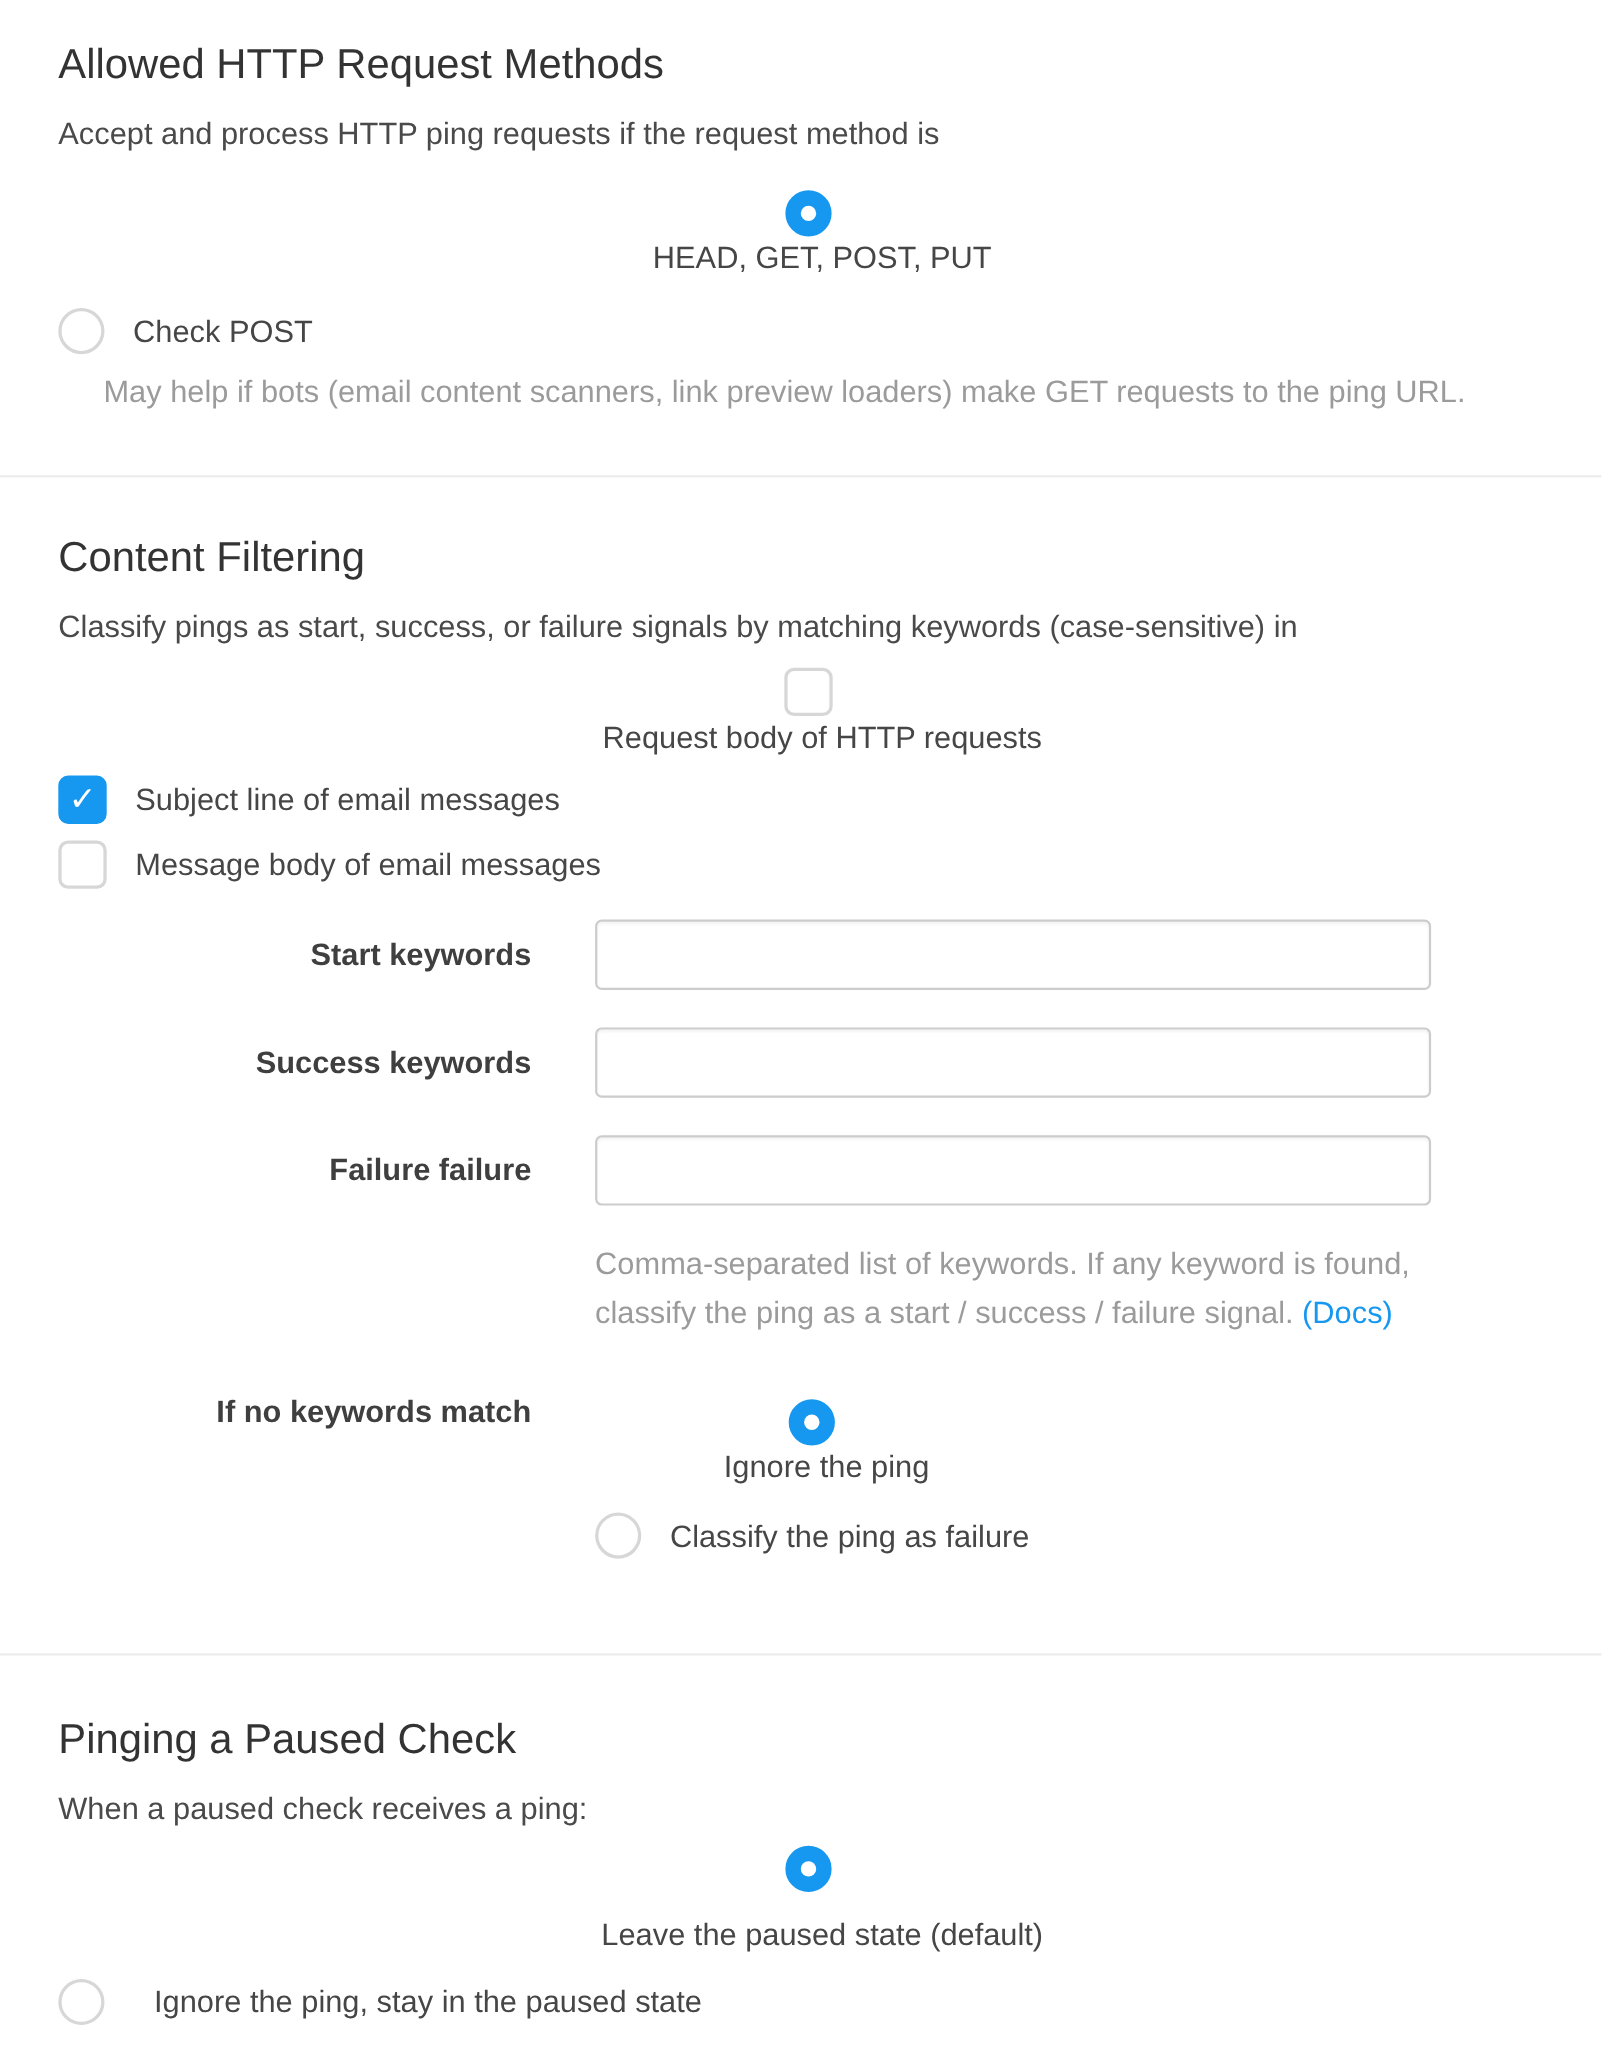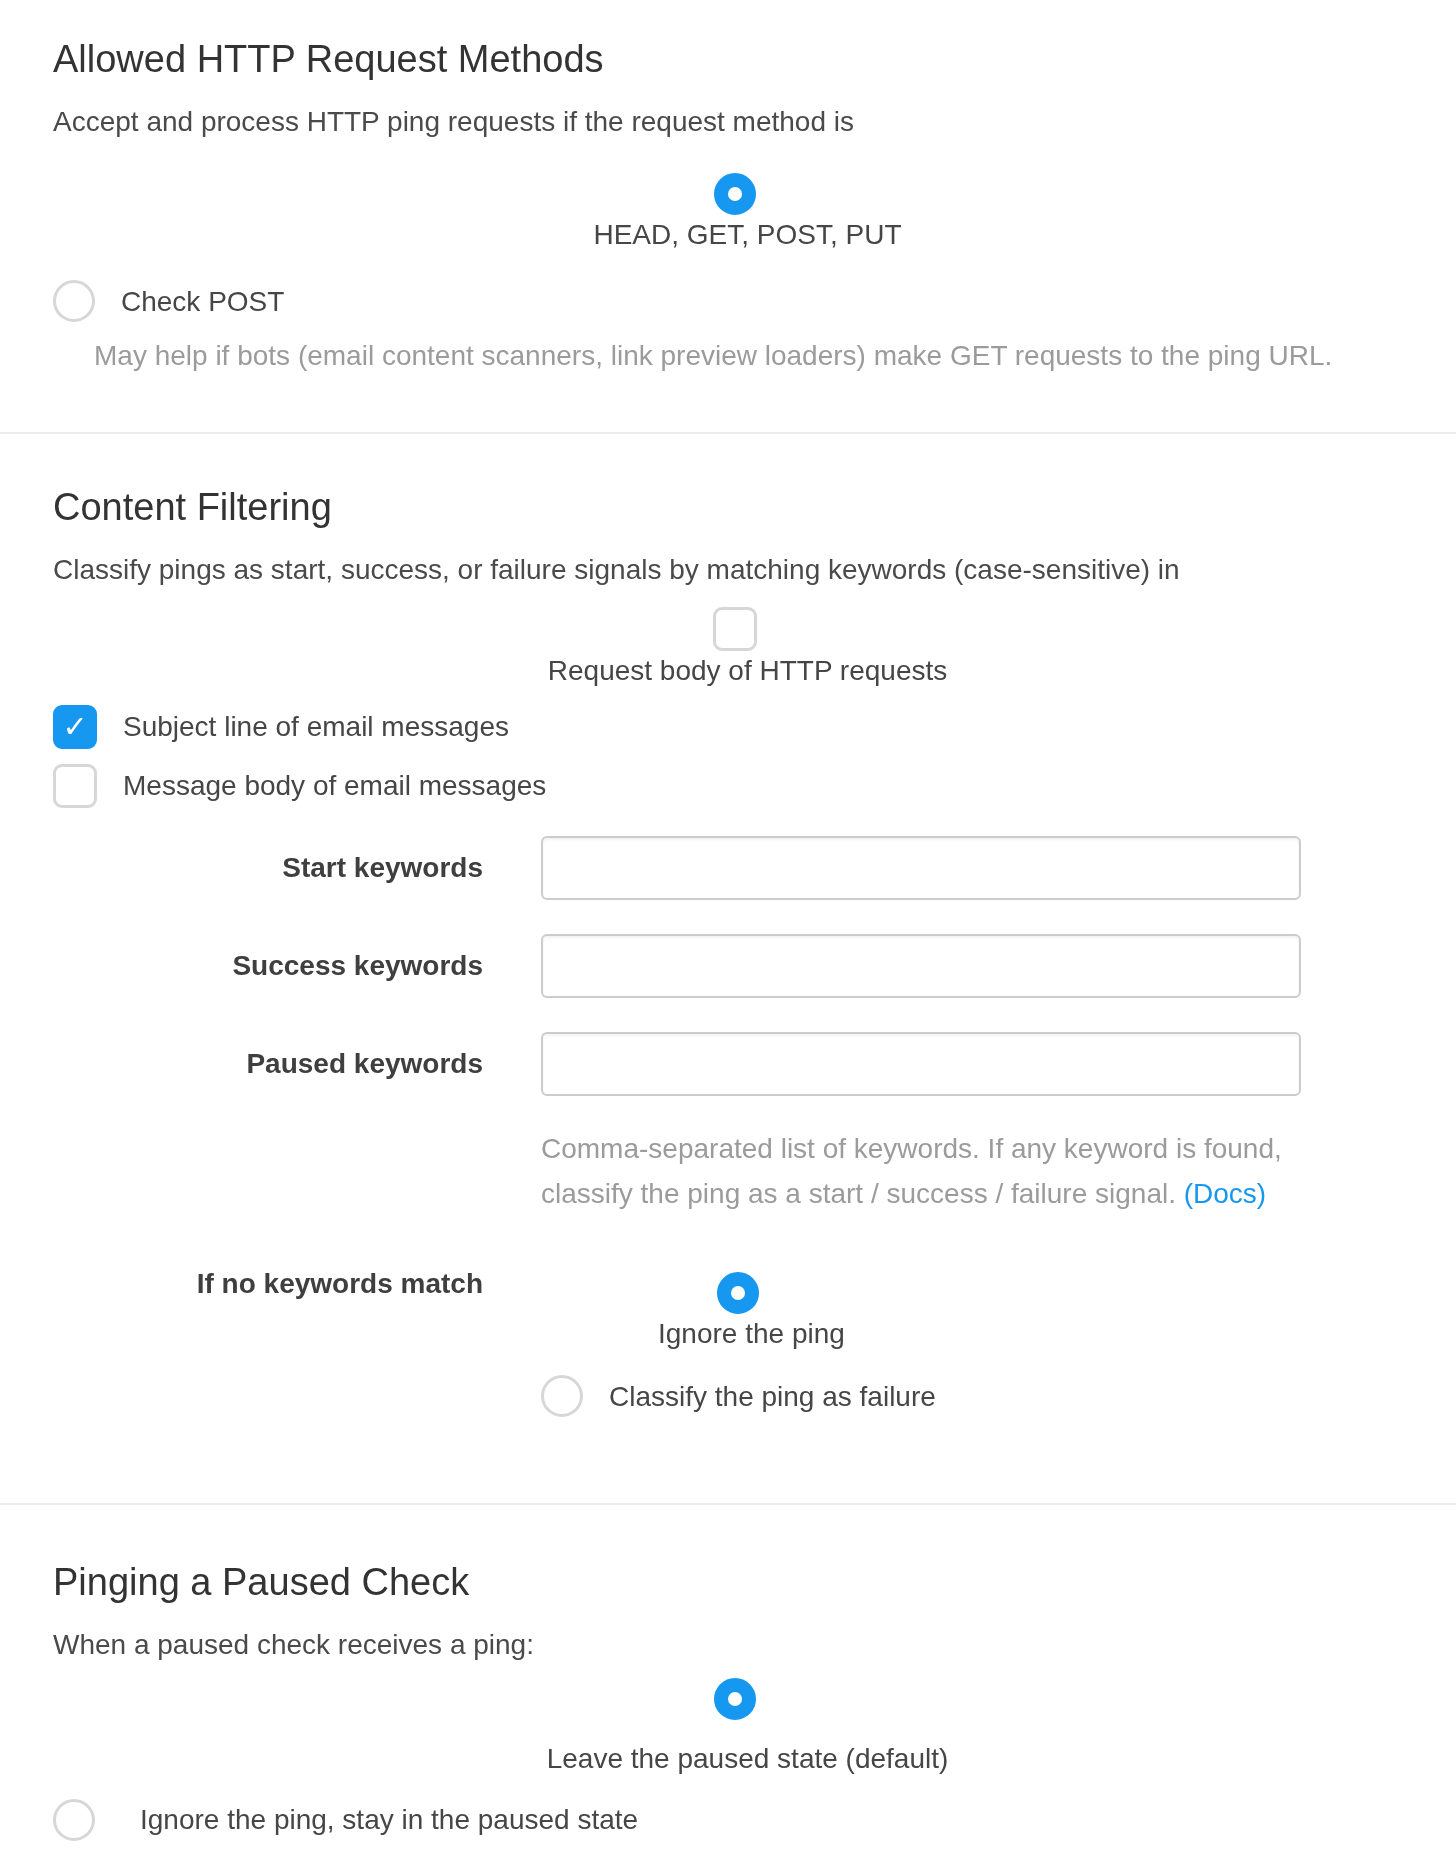--- a/index.html
+++ b/index.html
@@ -154,21 +154,21 @@
   <div class="form-area">
     <div class="form-row">
       <span class="form-label">Start keywords</span>
       <input class="text-input" type="text" value="" style="">
     </div>
     <div class="form-row">
       <span class="form-label">Success keywords</span>
       <input class="text-input" type="text" value="" style="">
     </div>
     <div class="form-row">
-      <span class="form-label">Paused keywords</span>
+      <span class="form-label">Failure failure</span>
       <input class="text-input" type="text" value="" style="">
     </div>
 
     <div class="form-help">
       <span class="form-label"></span>
       <div class="help-text">
         <span>Comma-separated list of keywords. If any keyword is found,</span>
         <span>classify the ping as a start / success / failure signal.</span>
         <a class="docs-link">(Docs)</a>
       </div>

